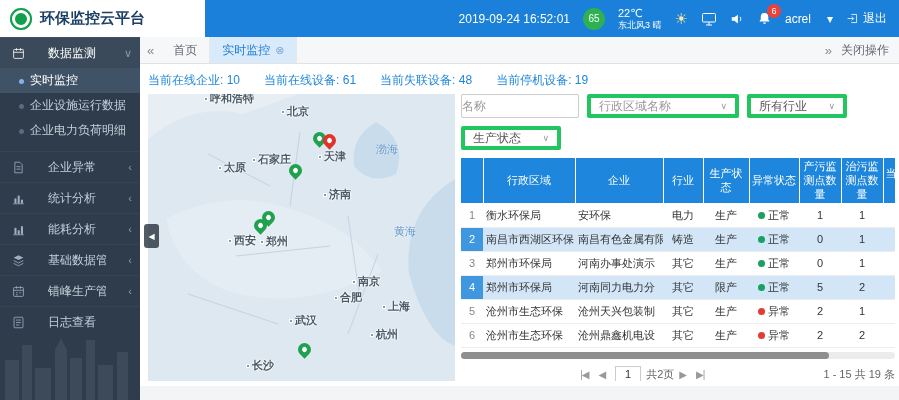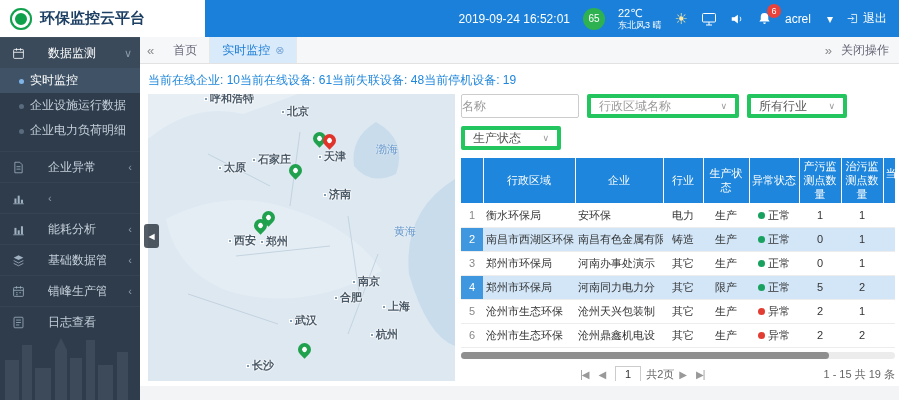--- a/index.html
+++ b/index.html
@@ -43,21 +43,21 @@
   .main { position:absolute; left:140px; top:37px; right:0; bottom:0; background:#fff; }
   .tabbar { height:27px; background:#f6f7f8; border-bottom:1px solid #e2e2e2; display:flex; align-items:stretch; font-size:12px; color:#667; }
   .tabbar .arrow { display:flex; align-items:center; padding:0 7px; color:#8a8a8a; font-size:13px; cursor:pointer; }
   .tab { display:flex; align-items:center; gap:5px; padding:0 12px; cursor:pointer; border-right:1px solid #e8e8e8; }
   .tab.active { background:#d9eafb; color:#1e7fd6; }
   .tab .close { font-size:11px; color:#7aa7d6; }
   .tab-sp { flex:1; }
   .close-ops { display:flex; align-items:center; padding:0 10px 0 2px; color:#667; cursor:pointer; }
 
   .content { position:relative; padding:7px 4px 0 8px; }
-  .stats { display:flex; color:#1e86dc; font-size:12px; height:18px; align-items:center; margin-bottom:5px; white-space:nowrap; }
+  .stats { display:flex; gap:24px; color:#1e86dc; font-size:12px; height:18px; align-items:center; margin-bottom:5px; white-space:nowrap; }
   .panel { display:flex; position:relative; }
 
   
   .map { width:307px; height:287px; position:relative; background:#dde8f1; overflow:hidden; flex:none; }
   .map svg.map-bg { position:absolute; left:0; top:0; }
   .city { position:absolute; font-size:11px; color:#4a5a68; white-space:nowrap; text-shadow:0 0 2px #fff,0 0 2px #fff,0 0 2px #fff;font-weight:bold; }
   .city .cmark { display:inline-block; width:4px; height:4px; background:#7f9db8; border:1px solid #fff; margin-right:2px; vertical-align:middle; }
   .sea { position:absolute; font-size:11px; color:#5f93c9; text-shadow:0 0 2px #fff; }
   .pin { position:absolute; width:13px; height:13px; border-radius:50% 50% 50% 0; transform:rotate(-45deg); cursor:pointer; }
   .pin::after { content:""; position:absolute; left:4px; top:4px; width:5px; height:5px; border-radius:50%; background:#fff; }
@@ -183,20 +183,21 @@
     </div>
     <div class="side-item">
       <span class="sicon">
         <svg width="13" height="13" viewBox="0 0 16 16">
             <path d="M1.5 14.5h13" stroke="currentColor"></path>
             <rect x="3" y="8" width="2.5" height="6" fill="currentColor"></rect>
             <rect x="7" y="4.5" width="2.5" height="9.5" fill="currentColor"></rect>
             <rect x="11" y="9.5" width="2.5" height="4.5" fill="currentColor"></rect>
           </svg>
       </span>
+      <span class="lbl">统计分析</span>
       <span class="chev">‹</span>
     </div>
     <div class="side-item">
       <span class="sicon">
         <svg width="13" height="13" viewBox="0 0 16 16">
             <path d="M1.5 14.5h13" stroke="currentColor"></path>
             <rect x="3" y="6" width="2.5" height="8" fill="currentColor"></rect>
             <rect x="7" y="9" width="2.5" height="5" fill="currentColor"></rect>
             <rect x="11" y="4" width="2.5" height="10" fill="currentColor"></rect>
           </svg>

